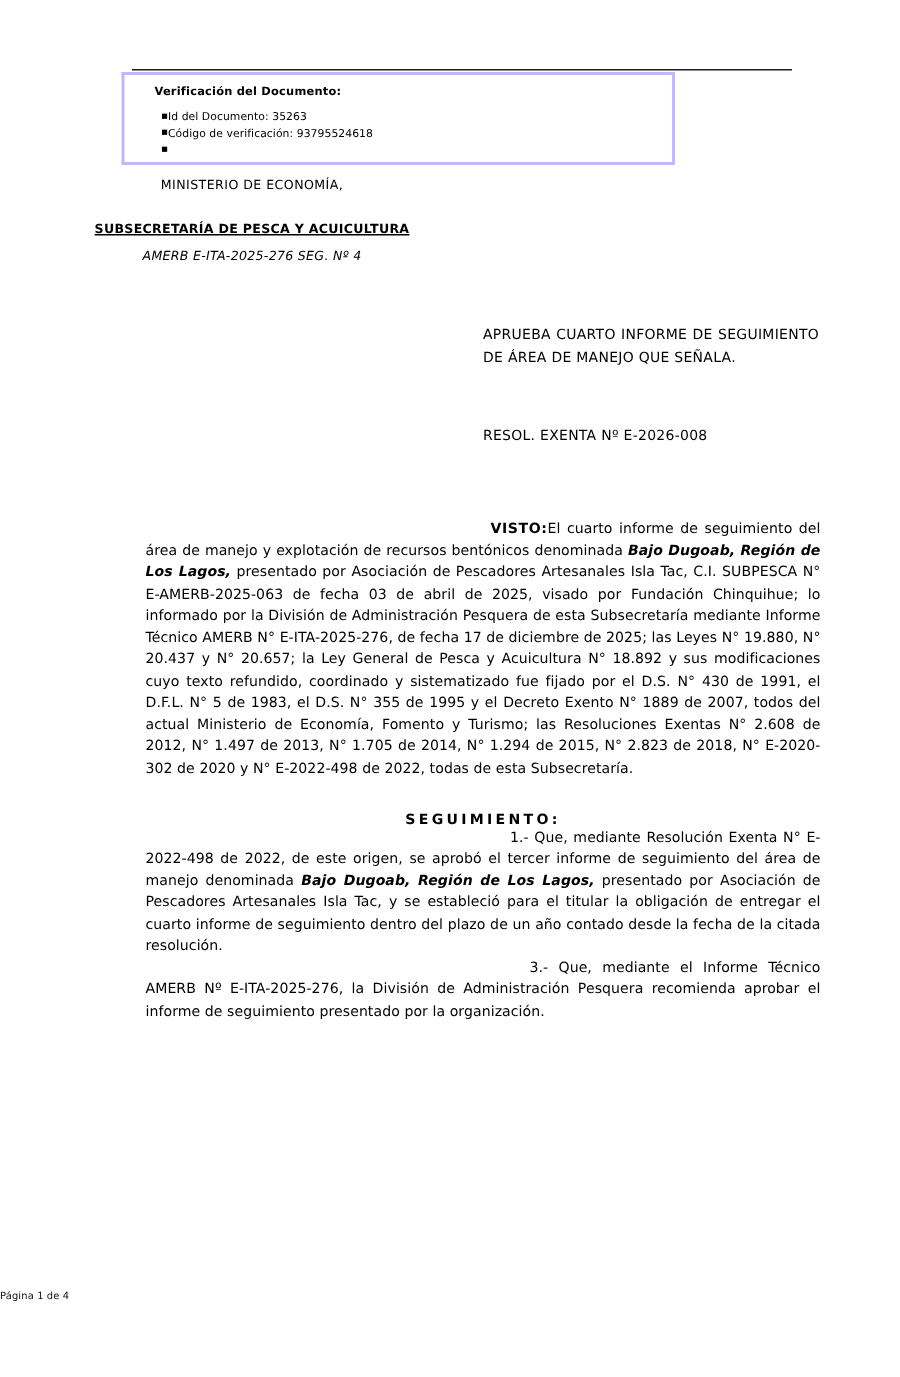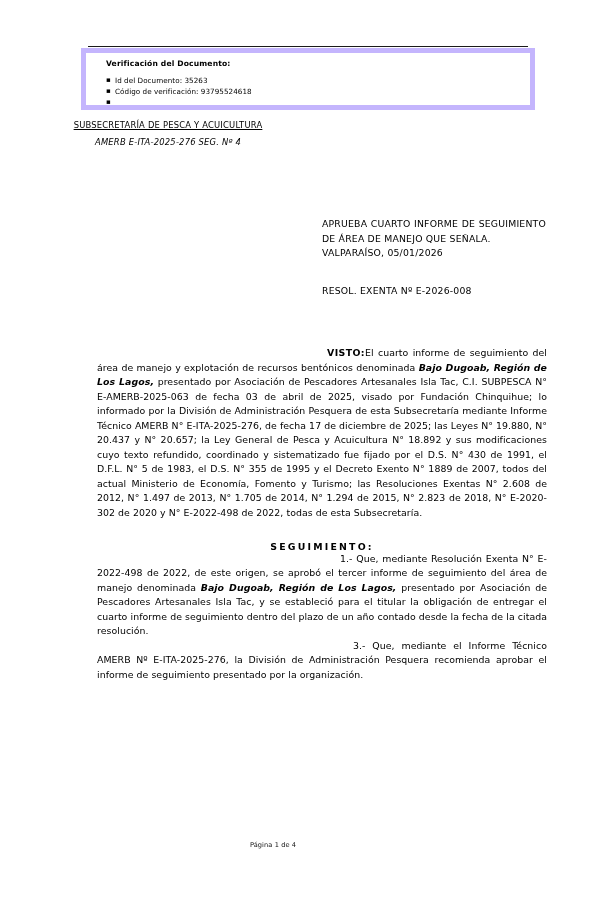--- a/index.html
+++ b/index.html
@@ -28,25 +28,26 @@
     left: 88px;
     top: 46px;
     width: 440px;
     height: 0;
     border-top: 1px solid #1a1a1a;
   }
   .verif-box {
     position: absolute;
     left: 81px;
     top: 48px;
-    width: 454px;
+    width: 369px;
     height: 62px;
-    border: 5px solid #c4b5fd;
+    border: 2px solid #c4b5fd;
     box-sizing: border-box;
     background: #ffffff;
+    text-align: right;
   }
   .verif-title {
     position: absolute;
     left: 20px;
     top: 6px;
     font-size: 7.6px;
     font-weight: bold;
     letter-spacing: 0.15px;
     white-space: nowrap;
   }
@@ -77,25 +78,25 @@
     left: 28px;
     top: 118px;
     width: 280px;
     text-align: center;
     font-size: 8.4px;
     line-height: 11.4px;
     letter-spacing: 0.3px;
   }
   .ministry .l1, .ministry .l2 { white-space: nowrap; }
   .ministry .l3 {
-    font-weight: normal;
+    font-weight: bold;
     text-decoration: underline;
     letter-spacing: 0.2px;
     white-space: nowrap;
-    margin-top: 2px;
+    margin-top: 18px;
   }
   .ministry .l4 {
     letter-spacing: 0.2px;
     white-space: nowrap;
     margin-top: 6px;
     font-style: italic;
   }
 
   
   .rblock {
@@ -168,23 +169,23 @@
     letter-spacing: 2.2px;
   }
   .sp1 { margin-top: 21px; }
   .sp2 { margin-top: 21px; }
   .sp3 { margin-top: 21px; }
 
   
   .footer {
     position: absolute;
     left: 0;
-    top: 841px;
+    top: 860px;
     width: 546px;
-    text-align: center;
+    text-align: left;
     font-size: 6.6px;
     letter-spacing: 0.1px;
     color: #111111;
   }
 </style>
 </head>
 <body>
 
 <div class="page">
 
@@ -201,26 +202,26 @@
         <span class="verif-bullet">▪</span>
         <span class="verif-text">Código de verificación: 93795524618</span>
       </div>
       <div class="verif-item">
         <span class="verif-bullet">▪</span>
       </div>
     </div>
   </div>
 
   <div class="ministry">
+    <div class="l1">MINISTERIO DE ECONOMÍA,</div>
     <div class="l3">SUBSECRETARÍA DE PESCA Y ACUICULTURA</div>
     <div class="l4">AMERB E-ITA-2025-276 SEG. Nº 4</div>
   </div>
 
   <div class="rblock subject">APRUEBA CUARTO INFORME DE SEGUIMIENTO DE ÁREA DE MANEJO QUE SEÑALA.</div>
-  <div class="rblock place">VALPARAÍSO, 05/01/2026</div>
   <div class="rblock resol">RESOL. EXENTA Nº E-2026-008</div>
 
   <div class="body-area">
 
     <p class="para">
       <span class="lead"></span><b class="visto">VISTO:</b><span>El cuarto informe de seguimiento del área de manejo y explotación de recursos bentónicos denominada </span><i class="areaname">Bajo Dugoab, Región de Los Lagos,</i><span> presentado por Asociación de Pescadores Artesanales Isla Tac, C.I. SUBPESCA N° E-AMERB-2025-063 de fecha 03 de abril de 2025, visado por Fundación Chinquihue; lo informado por la División de Administración Pesquera de esta Subsecretaría mediante Informe Técnico AMERB N° E-ITA-2025-276, de fecha 17 de diciembre de 2025; las Leyes N° 19.880, N° 20.437 y N° 20.657; la Ley General de Pesca y Acuicultura N° 18.892 y sus modificaciones cuyo texto refundido, coordinado y sistematizado fue fijado por el D.S. N° 430 de 1991, el D.F.L. N° 5 de 1983, el D.S. N° 355 de 1995 y el Decreto Exento N° 1889 de 2007, todos del actual Ministerio de Economía, Fomento y Turismo; las Resoluciones Exentas N° 2.608 de 2012, N° 1.497 de 2013, N° 1.705 de 2014, N° 1.294 de 2015, N° 2.823 de 2018, N° E-2020-302 de 2020 y N° E-2022-498 de 2022, todas de esta Subsecretaría.</span>
     </p>
 
     <div class="gap-considerando">SEGUIMIENTO:</div>
 

